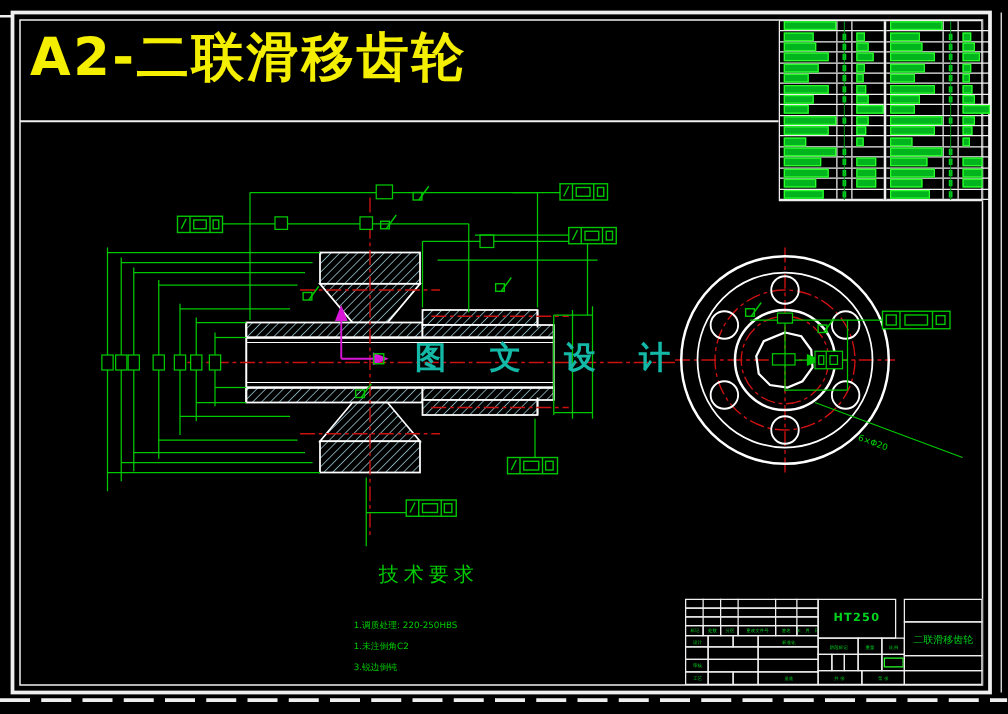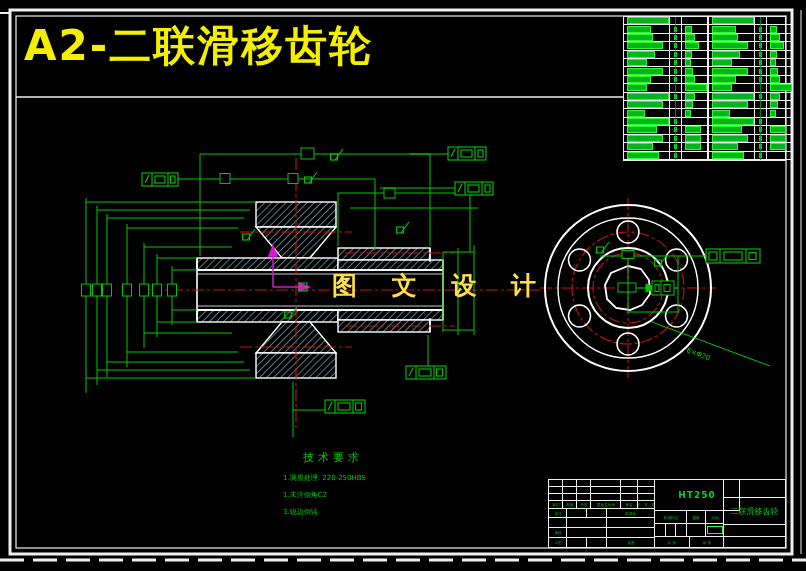--- a/index.html
+++ b/index.html
@@ -3,25 +3,25 @@
 <meta charset="utf-8">
 <style>
   html,body{margin:0;padding:0;background:#000;}
   #canvas{position:relative;width:806px;height:571px;background:#000;overflow:hidden;
           font-family:"DejaVu Sans",sans-serif;}
   #drawing-svg{position:absolute;left:0;top:0;}
   
   .main-title{position:absolute;left:24px;top:18px;font-size:42px;font-weight:bold;
               color:#f4ef00;letter-spacing:2px;white-space:nowrap;}
   
-  .watermark{position:absolute;left:332px;top:269px;font-size:25px;color:#fde047;
+  .watermark{position:absolute;left:332px;top:269px;font-size:25px;color:#14b8a6;
              letter-spacing:13px;white-space:nowrap;font-weight:bold;}
   
   .techreq{position:absolute;left:283px;top:450px;color:#00cc00;}
-  .techreq .tr-head{font-size:11px;letter-spacing:4px;margin-left:20px;margin-bottom:8px;}
+  .techreq .tr-head{font-size:16px;letter-spacing:4px;margin-left:20px;margin-bottom:24px;}
   .techreq .tr-item{font-size:7px;margin-bottom:7px;white-space:nowrap;}
   
   #param-table{position:absolute;left:623px;top:16px;width:163px;height:145px;
                display:flex;border:1px solid #efefef;background:#000;box-sizing:border-box;}
   .pt-group{position:relative;flex:1;display:flex;flex-direction:column;box-sizing:border-box;}
   .pt-group + .pt-group{border-left:2px solid #efefef;}
   .pt-row{flex:1;display:flex;align-items:center;border-bottom:1px solid #efefef;box-sizing:border-box;}
   .pt-row:last-child{border-bottom:none;}
   .pt-main{width:46px;height:100%;display:flex;align-items:center;border-right:1px solid #efefef;box-sizing:border-box;}
   .pt-narrow{width:12px;height:100%;display:flex;align-items:center;justify-content:center;border-right:1px solid #efefef;box-sizing:border-box;}
@@ -700,21 +700,21 @@
     <div class="tb-cell" style="left:58px;top:48px;width:49px;height:11px"></div>
     <div class="tb-cell" style="left:0;top:58px;width:19px;height:11px">
         <span class="tb-label">工艺</span>
       </div>
     <div class="tb-cell" style="left:18px;top:58px;width:21px;height:11px"></div>
     <div class="tb-cell" style="left:38px;top:58px;width:21px;height:11px"></div>
     <div class="tb-cell" style="left:58px;top:58px;width:49px;height:11px">
         <span class="tb-label">批准</span>
       </div>
 
-    <div class="tb-cell" style="left:106px;top:0;width:86px;height:32px">
+    <div class="tb-cell" style="left:106px;top:0;width:63px;height:32px">
         <span class="tb-material">HT250</span>
       </div>
     <div class="tb-cell" style="left:106px;top:31px;width:33px;height:14px">
         <span class="tb-label">阶段标记</span>
       </div>
     <div class="tb-cell" style="left:138px;top:31px;width:20px;height:14px">
         <span class="tb-label">重量</span>
       </div>
     <div class="tb-cell" style="left:157px;top:31px;width:19px;height:14px">
         <span class="tb-label">比例</span>

